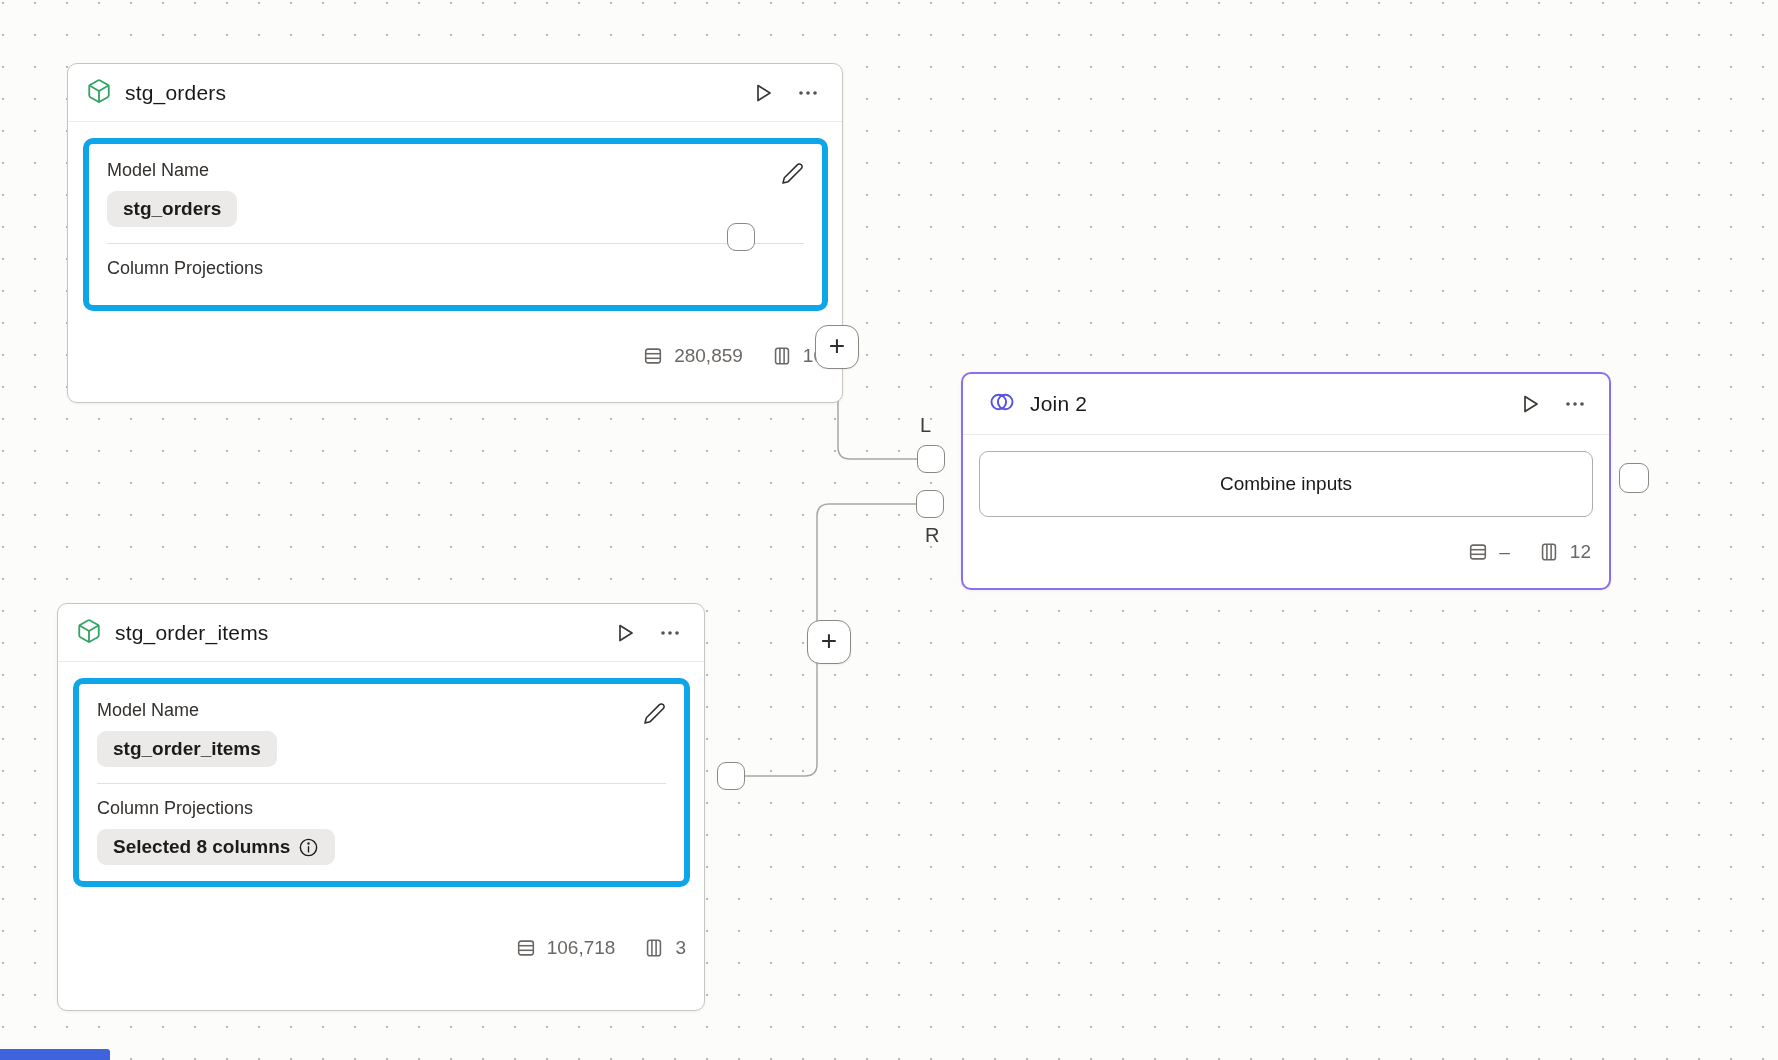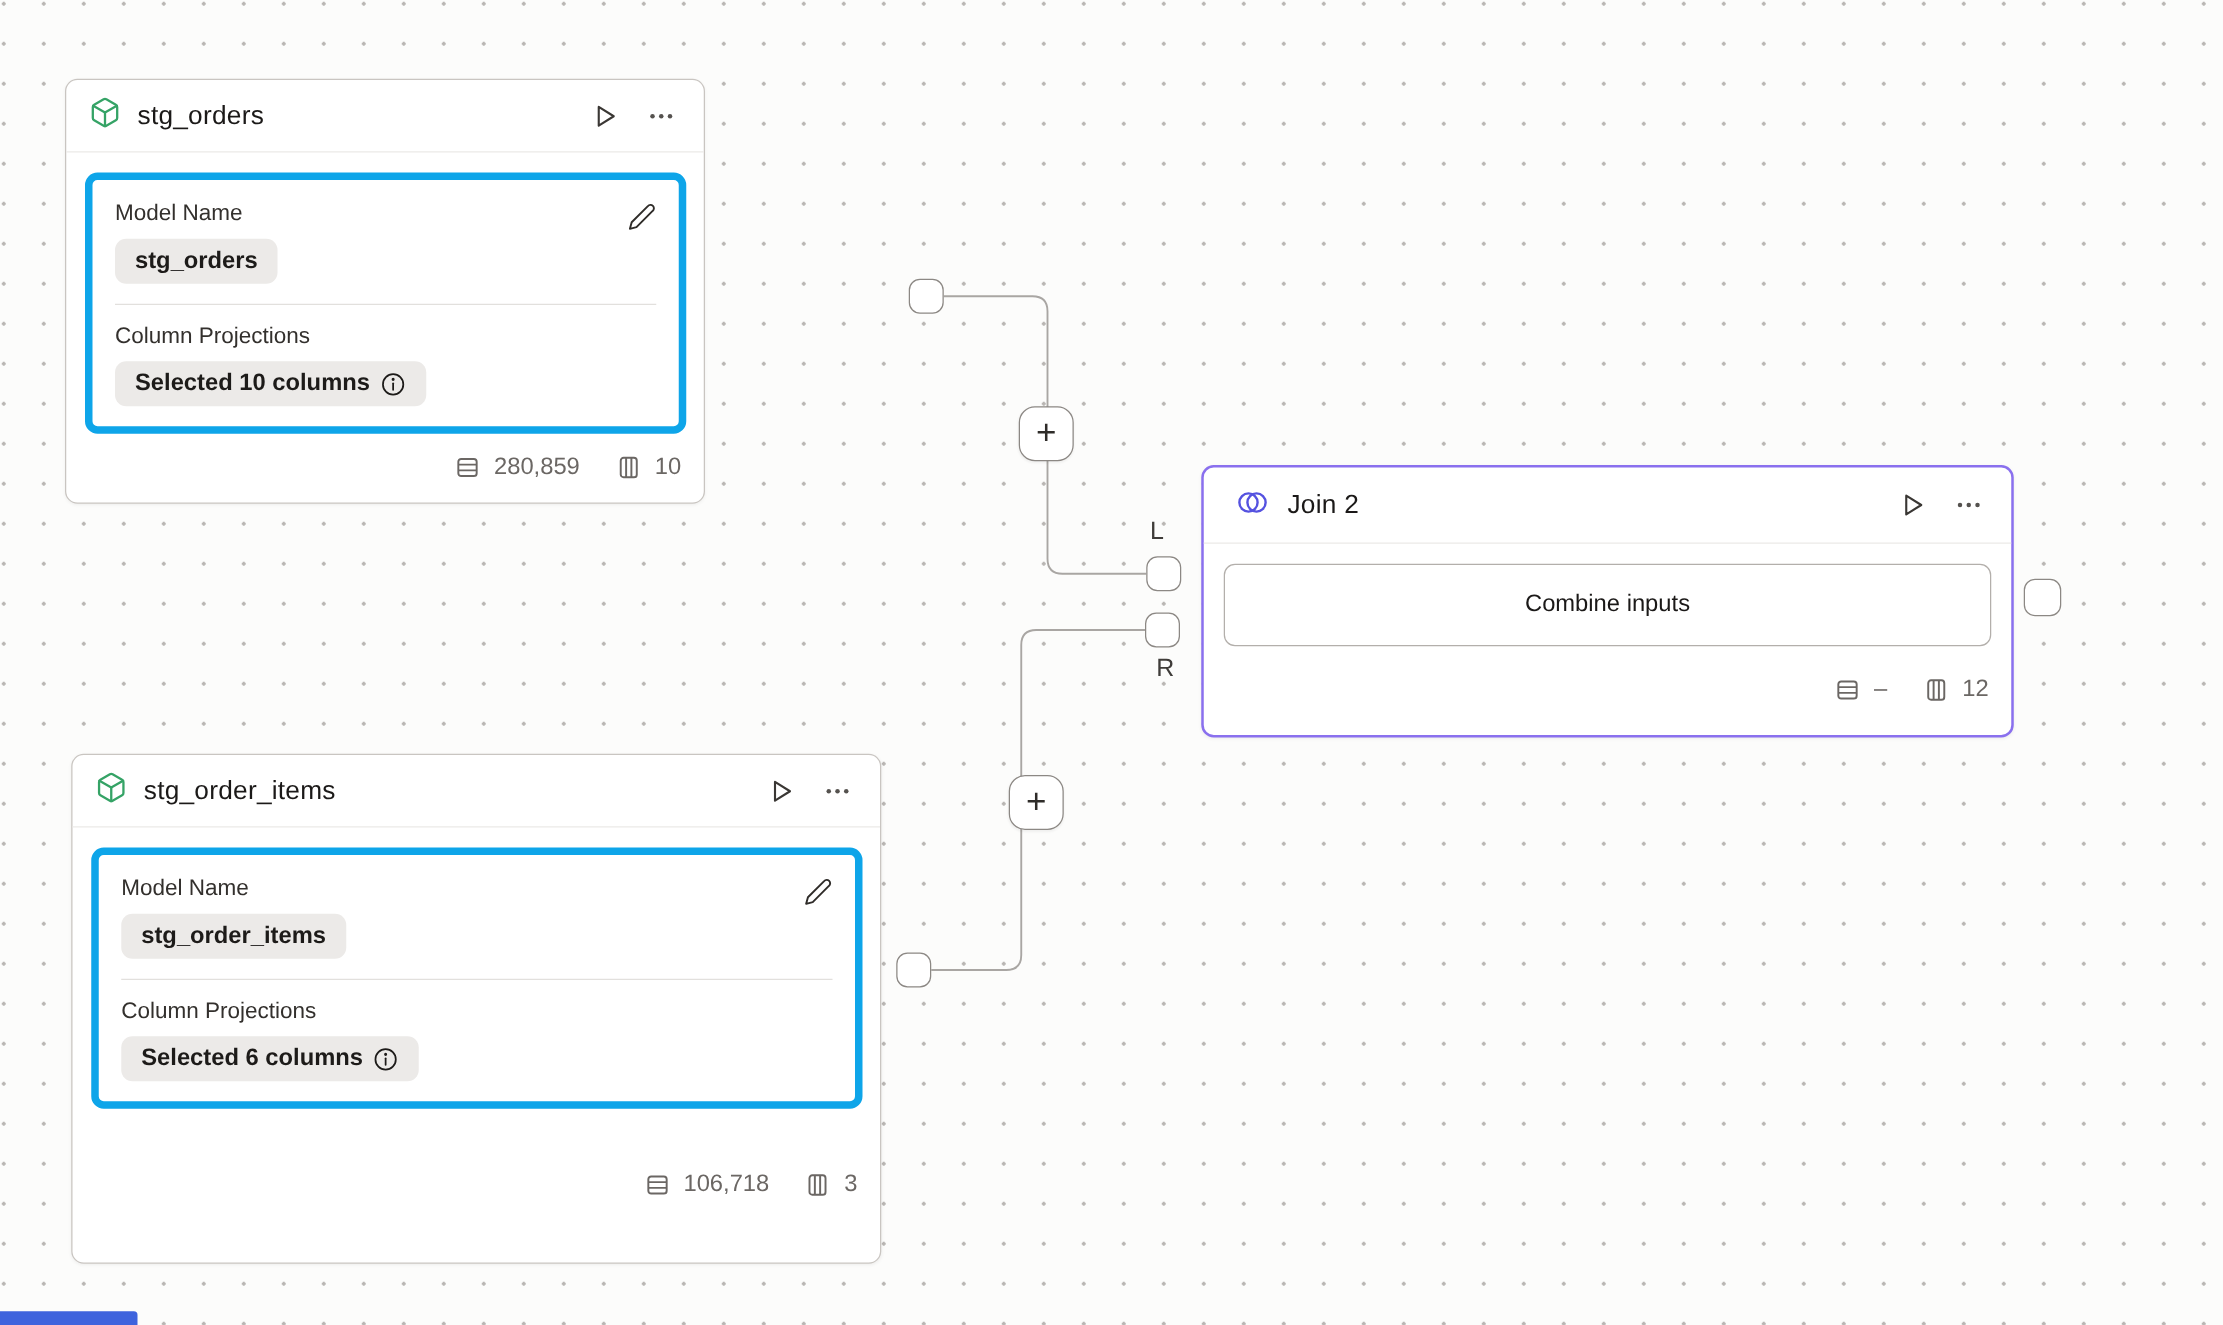--- a/index.html
+++ b/index.html
@@ -76,21 +76,21 @@
 </head>
 <body>
 
 <div class="canvas">
 
   <svg class="edge-layer" viewBox="0 0 1778 1060">
     <path class="edge" d="M 755 237 L 826 237 Q 838 237 838 249 L 838 447 Q 838 459 850 459 L 917 459"></path>
     <path class="edge" d="M 745 776 L 805 776 Q 817 776 817 764 L 817 516 Q 817 504 829 504 L 916 504"></path>
   </svg>
 
-  <div class="node" style="left:52px;top:63px;width:512px;height:340px;">
+  <div class="node" style="left:67px;top:63px;width:776px;height:340px;">
     <div class="node-header">
       <span>
         <svg width="26" height="26" viewBox="0 0 24 24" fill="none" stroke="#35a366" stroke-width="1.7" stroke-linejoin="round" stroke-linecap="round">
           <path d="M21 16V8a2 2 0 0 0-1-1.73l-7-4a2 2 0 0 0-2 0l-7 4A2 2 0 0 0 3 8v8a2 2 0 0 0 1 1.73l7 4a2 2 0 0 0 2 0l7-4A2 2 0 0 0 21 16z"></path>
           <path d="M3.27 6.96 12 12.01l8.73-5.05"></path>
             <path d="M12 22.08V12"></path>
         </svg>
       </span>
       <span class="node-title">stg_orders</span>
       <span class="spacer"></span>
@@ -113,30 +113,20 @@
         <svg width="23" height="23" viewBox="0 0 24 24" fill="none" stroke="#2f2c29" stroke-width="1.6" stroke-linejoin="round" stroke-linecap="round">
           <path d="M17 3a2.85 2.83 0 1 1 4 4L7.5 20.5 2 22l1.5-5.5Z"></path>
         </svg>
       </button>
       <div class="field-label">Model Name</div>
       <button class="pill">
         <span>stg_orders</span>
       </button>
       <div class="card-divider"></div>
       <div class="field-label">Column Projections</div>
-      <button class="pill">
-        <span>Selected 10 columns</span>
-        <span class="info-glyph">
-          <svg width="21" height="21" viewBox="0 0 24 24" fill="none" stroke="#1d1b19" stroke-width="1.6" stroke-linecap="round">
-            <circle cx="12" cy="12" r="9.3"></circle>
-              <line x1="12" y1="11" x2="12" y2="17"></line>
-              <circle cx="12" cy="7.4" r="0.6" fill="#1d1b19"></circle>
-          </svg>
-        </span>
-      </button>
     </div>
     <div class="node-footer">
       <span class="stat">
         <span>
           <svg width="22" height="22" viewBox="0 0 24 24" fill="none" stroke="#6b6764" stroke-width="1.7">
             <rect x="4" y="4.5" width="16" height="15" rx="2.5"></rect>
               <line x1="4" y1="9.5" x2="20" y2="9.5"></line>
               <line x1="4" y1="14.5" x2="20" y2="14.5"></line>
           </svg>
         </span>
@@ -186,21 +176,21 @@
           <path d="M17 3a2.85 2.83 0 1 1 4 4L7.5 20.5 2 22l1.5-5.5Z"></path>
         </svg>
       </button>
       <div class="field-label">Model Name</div>
       <button class="pill">
         <span>stg_order_items</span>
       </button>
       <div class="card-divider"></div>
       <div class="field-label">Column Projections</div>
       <button class="pill">
-        <span>Selected 6 columns</span>
+        <span>Selected 8 columns</span>
         <span class="info-glyph">
           <svg width="21" height="21" viewBox="0 0 24 24" fill="none" stroke="#1d1b19" stroke-width="1.6" stroke-linecap="round">
             <circle cx="12" cy="12" r="9.3"></circle>
               <line x1="12" y1="11" x2="12" y2="17"></line>
               <circle cx="12" cy="7.4" r="0.6" fill="#1d1b19"></circle>
           </svg>
         </span>
       </button>
     </div>
     <div class="node-footer">

